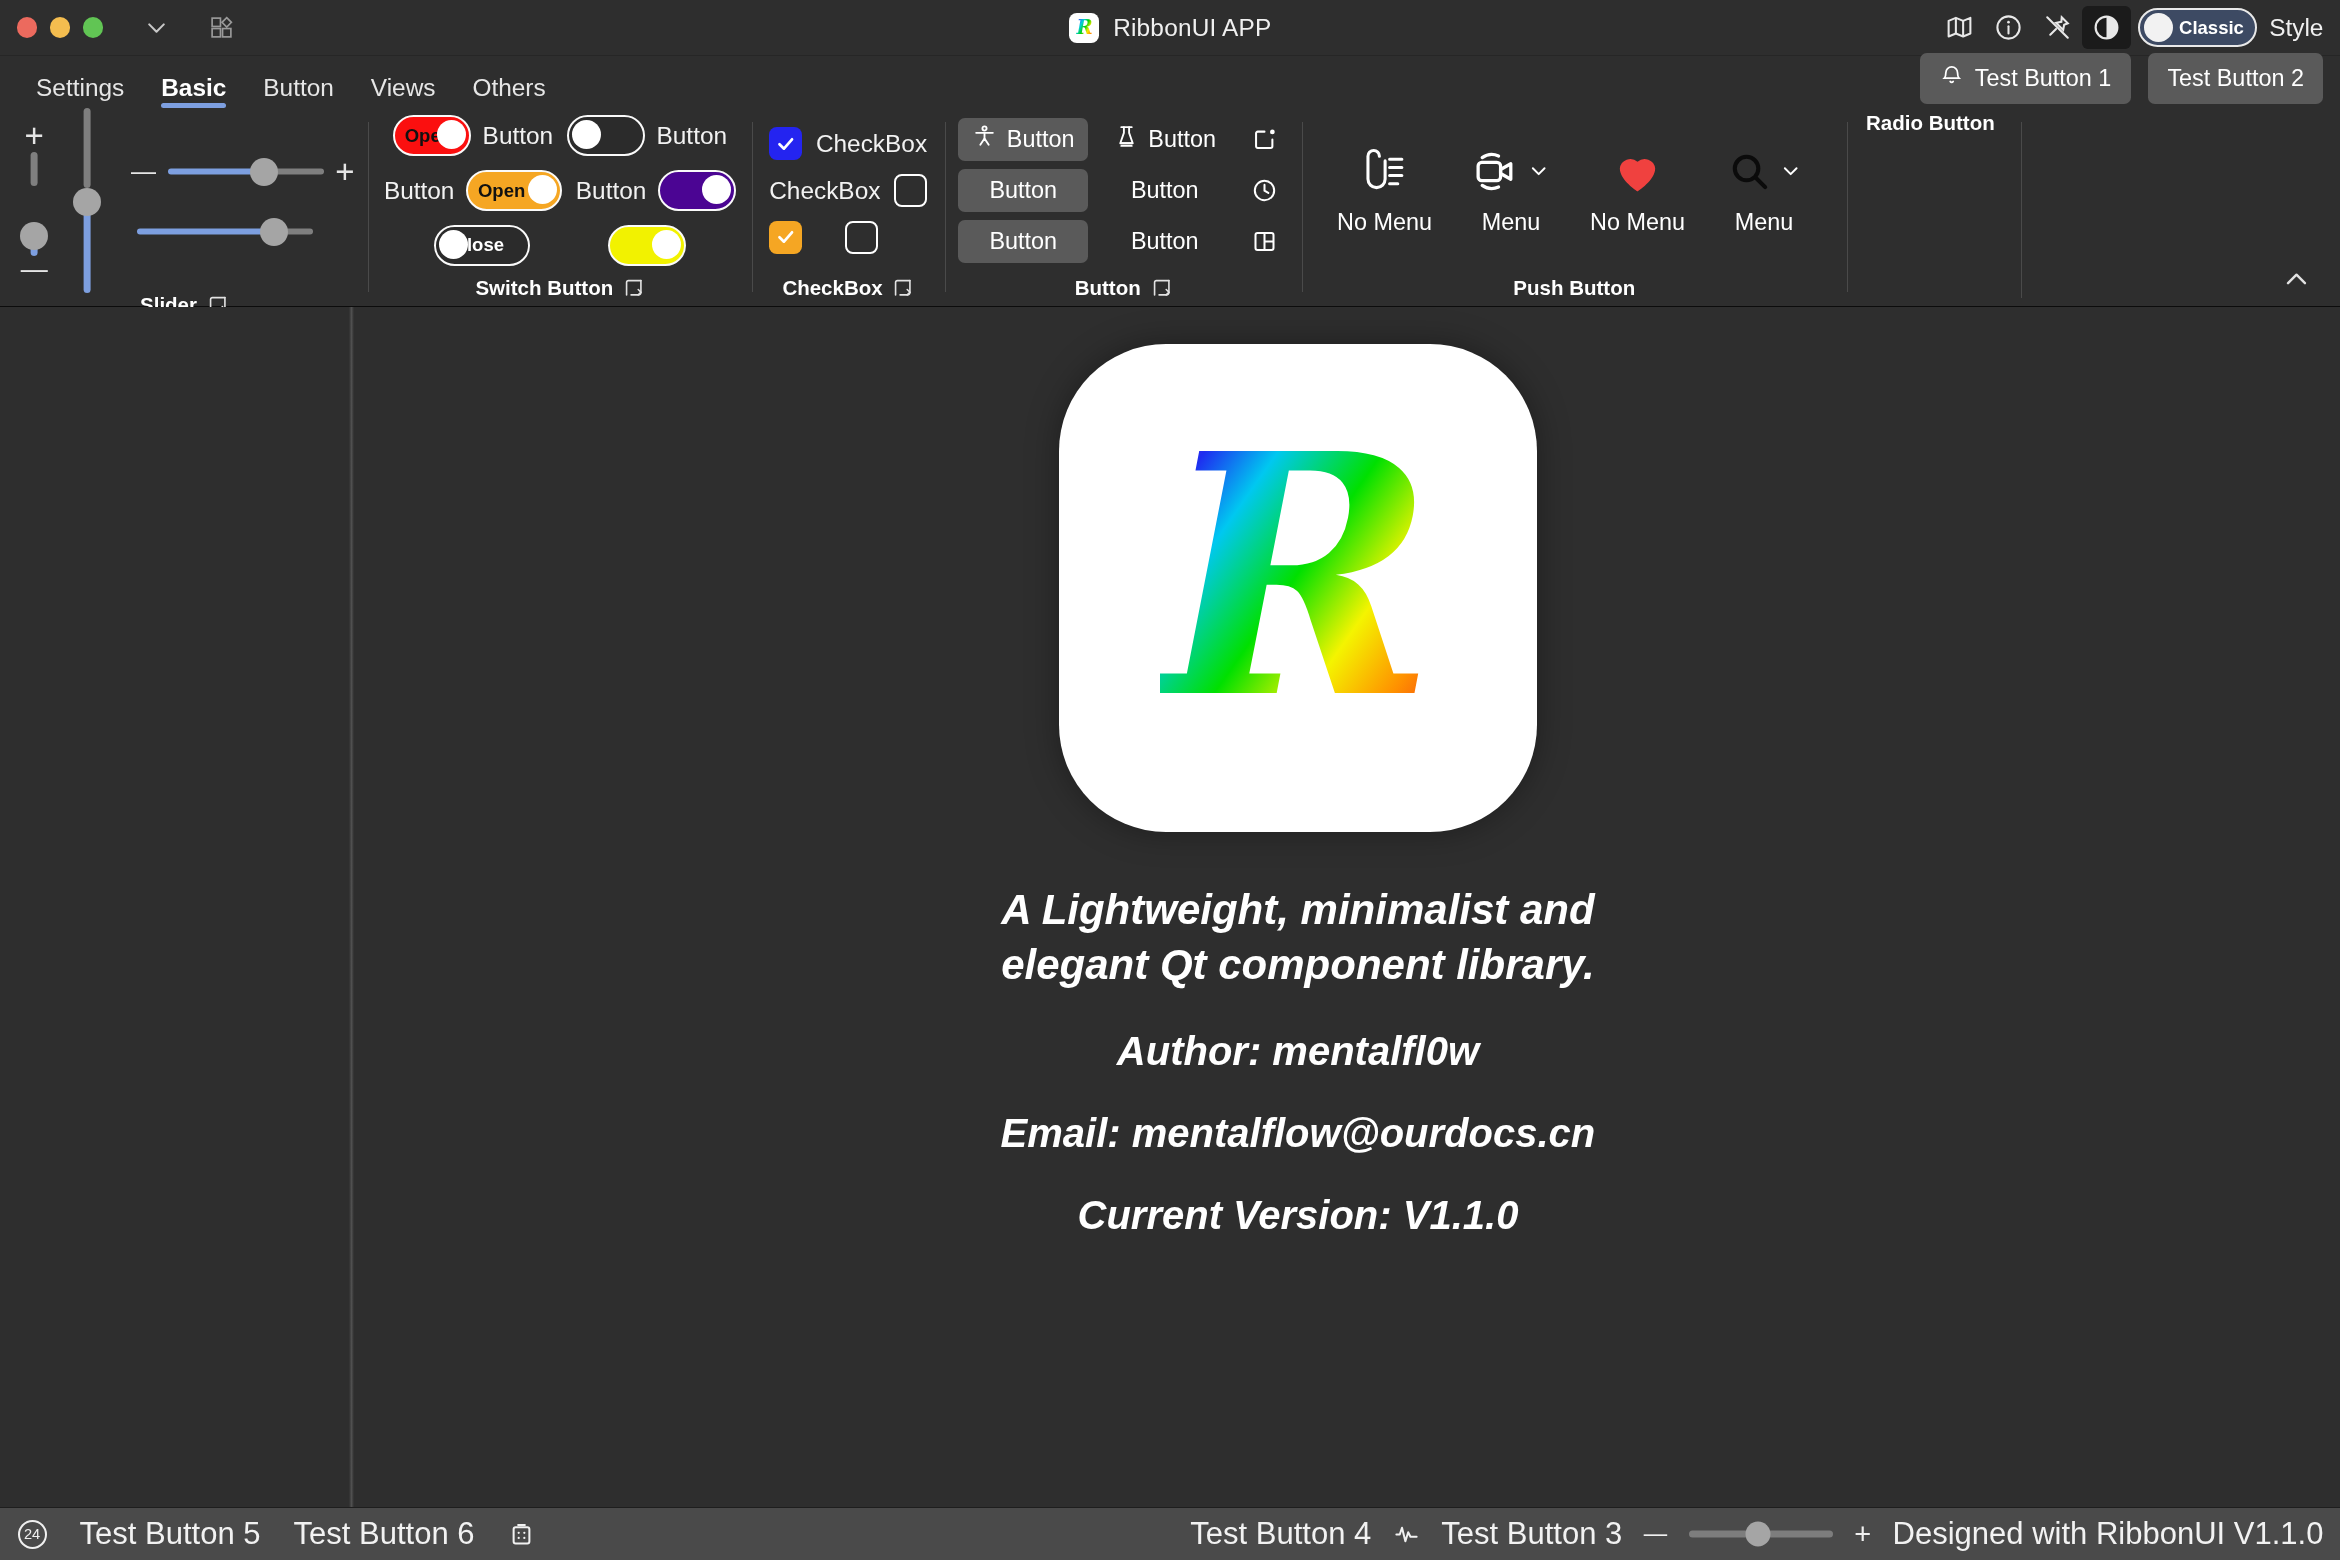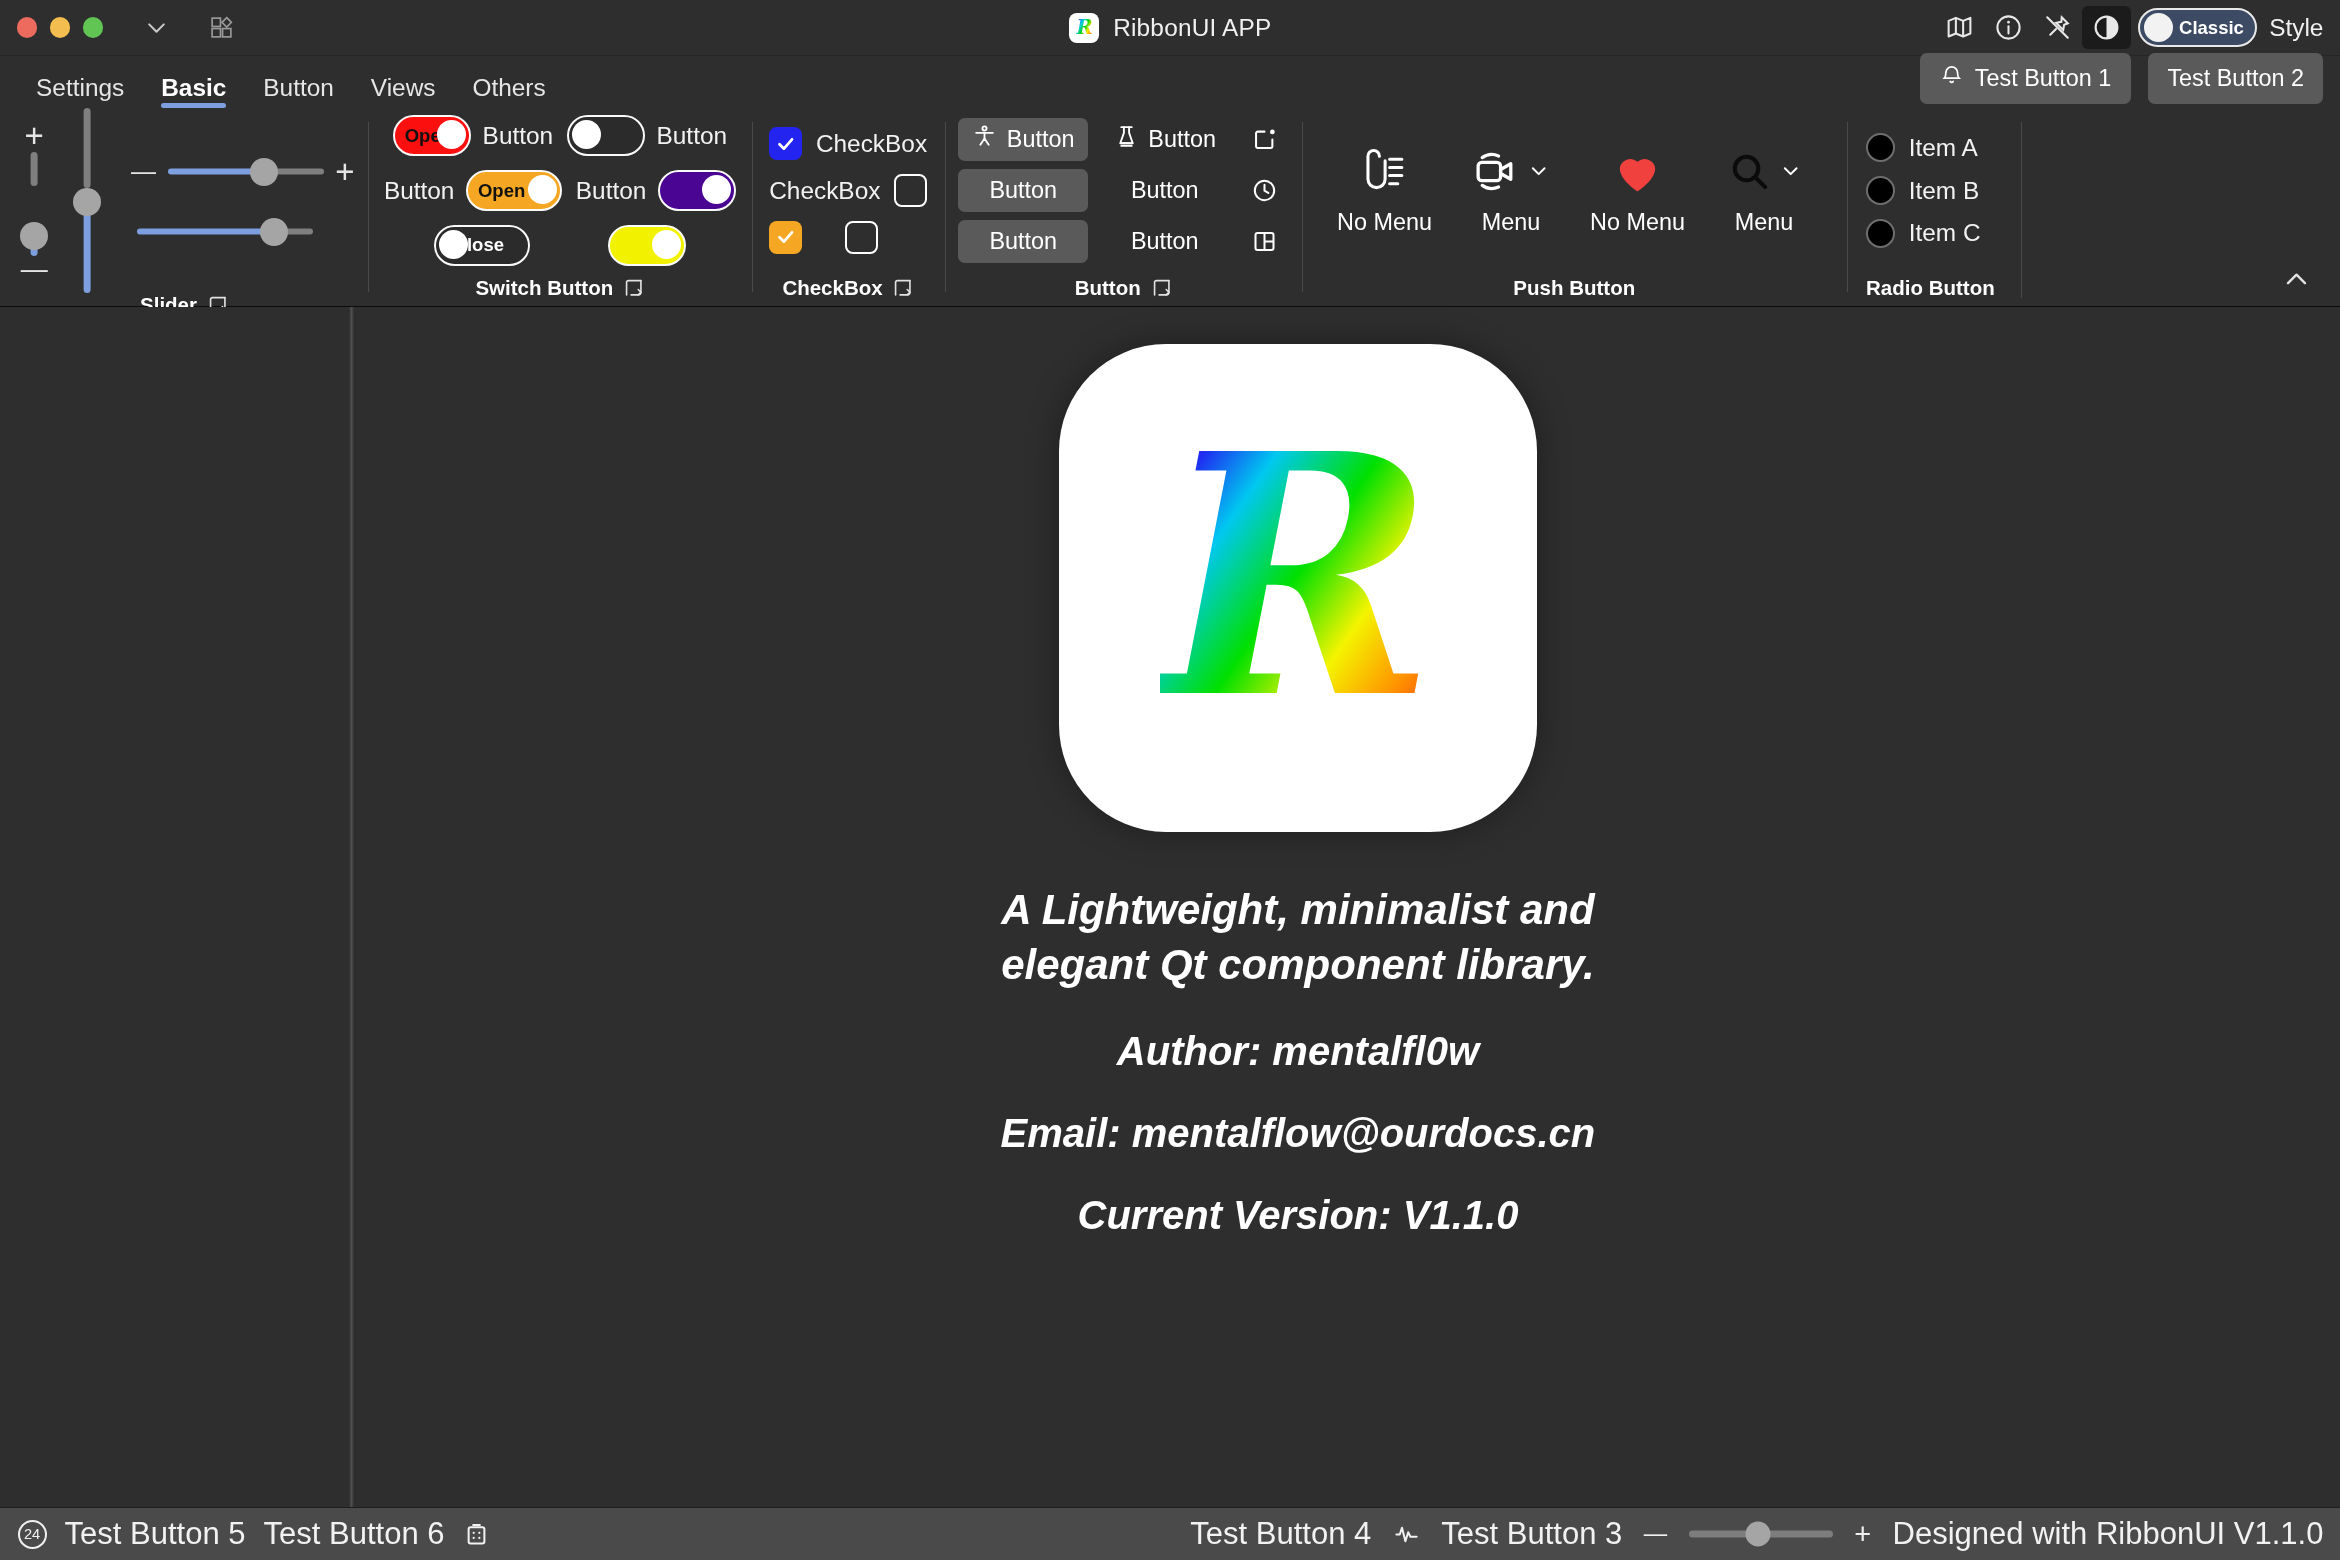--- a/index.html
+++ b/index.html
@@ -291,21 +291,21 @@
 
   
   .statusbar {
     flex: 0 0 53px; height: 53px;
     background: #4a4a4a;
     display: flex; align-items: center;
     border-top: 1px solid #1e1e1e;
     padding: 0 17.6px;
     gap: 0px;
   }
-  .sb-left { display: flex; align-items: center; gap: 18px; }
+  .sb-left { display: flex; align-items: center; gap: 33px; }
   .sb-right { margin-left: auto; display: flex; align-items: center; gap: 21.5px; }
   .sb-text { color: #f2f2f2; font-size: 31px; }
   .sb-icon { color: #f2f2f2; display: flex; align-items: center; }
   .zoom-slider { position: relative; width: 144px; height: 27px; }
   .zoom-slider .ztrack {
     position: absolute; top: 50%; transform: translateY(-50%);
     left: 0; right: 0; height: 6.8px; background: #7d7d7d; border-radius: 3.9px;
   }
   .zoom-slider .zknob {
     position: absolute; top: 50%; transform: translate(-50%,-50%);
@@ -686,34 +686,20 @@
           </div>
           <div class="push-label">Menu</div>
         </div>
       </div>
       <div class="group-foot">
         <div class="group-title">Push Button</div>
       </div>
     </div>
 
     <div class="group g-radio">
-      <div class="group-body">
-        <div class="rad-row">
-          <div class="radio"></div>
-          <div class="rad-label">Item A</div>
-        </div>
-        <div class="rad-row">
-          <div class="radio"></div>
-          <div class="rad-label">Item B</div>
-        </div>
-        <div class="rad-row">
-          <div class="radio"></div>
-          <div class="rad-label">Item C</div>
-        </div>
-      </div>
       <div class="group-foot">
         <div class="group-title">Radio Button</div>
       </div>
     </div>
 
     <div class="ribbon-collapse">
       <svg width="29" height="29" viewBox="0 0 24 24" fill="none" stroke="currentColor" stroke-width="2" stroke-linecap="round" stroke-linejoin="round">
           <polyline points="5 15 12 8 19 15"></polyline>
         </svg>
     </div>

